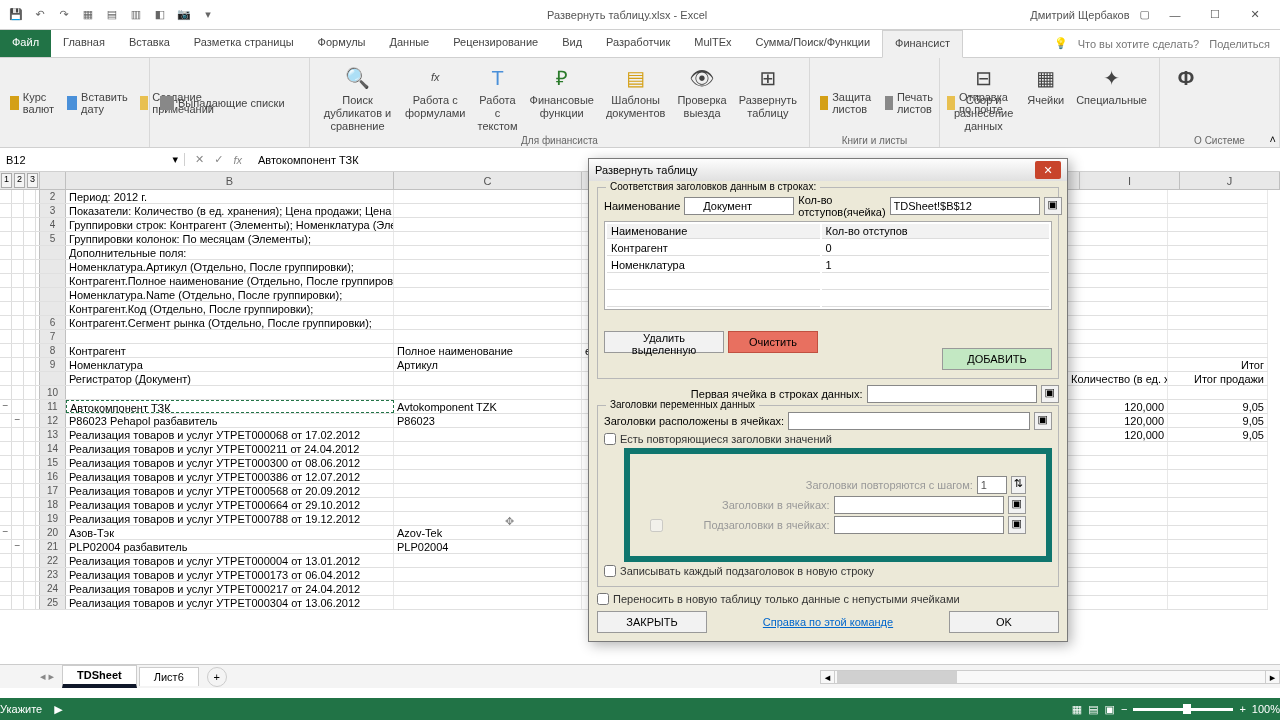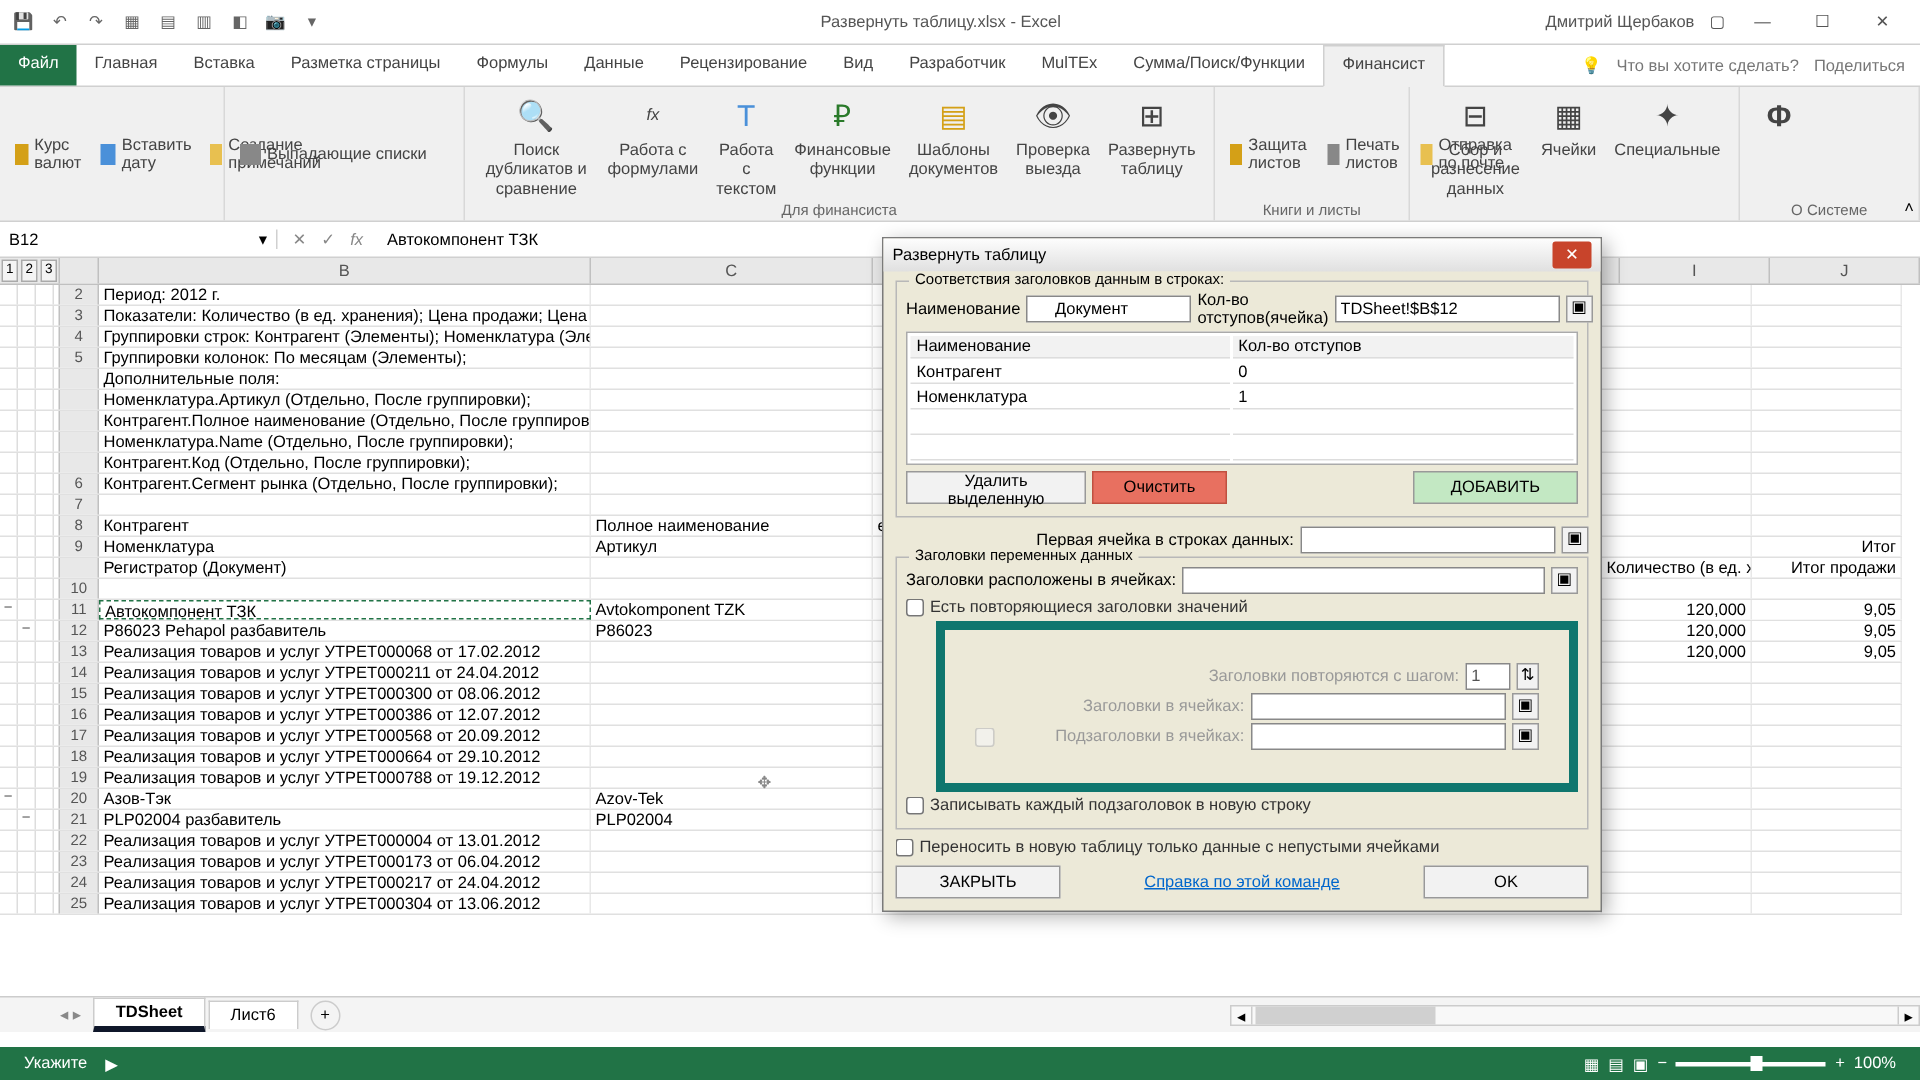--- a/index.html
+++ b/index.html
@@ -64,33 +64,33 @@
 .fieldset { border: 1px solid #b8b8b8; padding: 4px 6px 6px; margin-bottom: 6px; position: relative; }
 .fs-legend { position: absolute; top: -7px; left: 8px; background: #ece9d8; padding: 0 4px; font-size: 10px; }
 .frow { display: flex; align-items: center; gap: 4px; margin: 2px 0; }
 .frow label { font-size: 11px; }
 .tinput { border: 1px solid #888; background: #fff; height: 18px; padding: 0 3px; font-size: 11px; }
 .map-table { width: 100%; border: 1px solid #aaa; background: #fff; margin-top: 3px; }
 .map-table th, .map-table td { border-bottom: 1px solid #ddd; padding: 1px 4px; text-align: left; font-weight: normal; font-size: 11px; }
 .map-table th { background: #f2f2f2; }
 .btn { height: 22px; padding: 0 10px; border: 1px solid #999; background: #f2f2f2; cursor: pointer; font-size: 11px; }
 .btn.red { background: #e87060; border-color: #c05040; }
-.btn.green { background: #c3e8c3; }
+.btn.green { background: #c3e8c3; margin-top: 34px; }
 .chk { display: flex; align-items: center; gap: 4px; margin: 3px 0; font-size: 11px; color: #333; }
 .chk input { width: 12px; height: 12px; }
 .disabled-lbl { color: #999; }
 
 
 .sheettabs { position: absolute; bottom: 32px; left: 0; right: 0; height: 24px; background: #f4f4f4; border-top: 1px solid #ccc; display: flex; align-items: center; padding-left: 40px; }
 .sheettab { padding: 3px 14px; border: 1px solid #ccc; background: #fff; margin-right: 2px; cursor: pointer; border-bottom: none; }
 .sheettab.active { font-weight: bold; border-bottom: 4px solid #0f172a; }
 .addsheet { width: 20px; height: 20px; border: 1px solid #ccc; border-radius: 50%; text-align: center; line-height: 18px; margin-left: 6px; cursor: pointer; }
 
 
-.statusbar { position: absolute; bottom: 0; left: 0; right: 0; height: 22px; background: #217346; color: #fff; display: flex; align-items: center; padding: 0 16px; gap: 12px; }
+.statusbar { position: absolute; bottom: 0; left: 0; right: 0; height: 22px; background: #217346; color: #fff; display: flex; align-items: center; padding: 0 0; gap: 12px; }
 .statusbar .zoom { margin-left: auto; display: flex; align-items: center; gap: 6px; }
 .zslider { width: 100px; height: 3px; background: #fff; position: relative; }
 .zslider::after { content:''; position: absolute; left: 50%; top: -4px; width: 8px; height: 10px; background: #fff; }
 </style>
 </head>
 <body>
 
 <div class="titlebar">
   <div class="qat">
     <span>💾</span>

